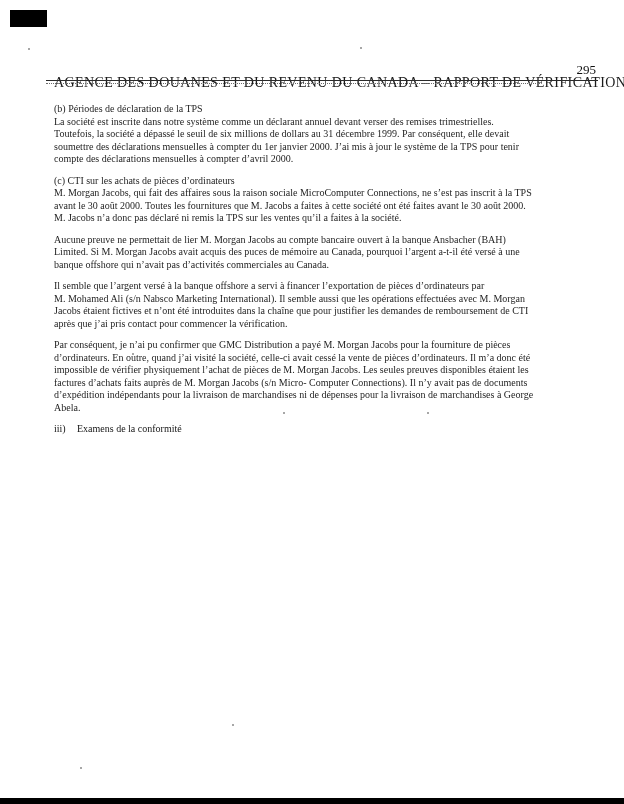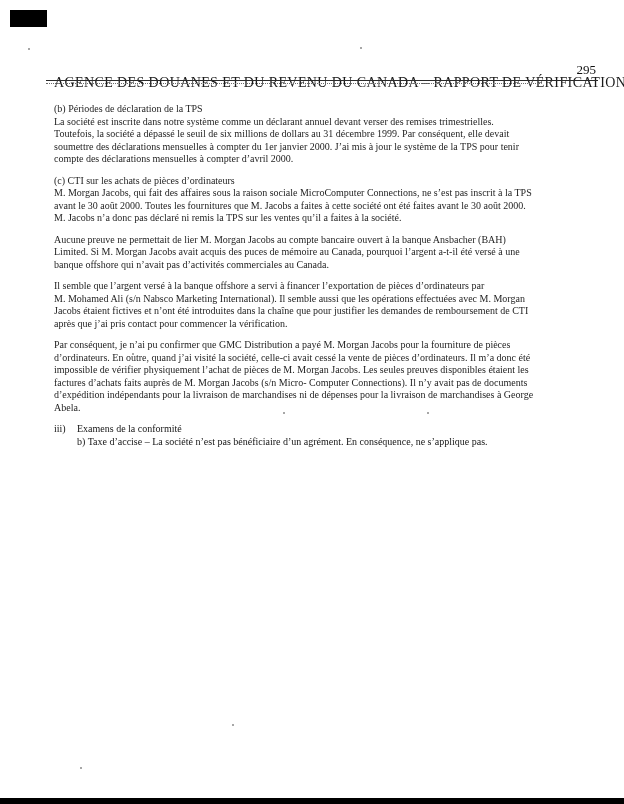--- a/index.html
+++ b/index.html
@@ -123,21 +123,20 @@
 impossible de vérifier physiquement l’achat de pièces de M. Morgan Jacobs. Les seules preuves disponibles étaient les
 factures d’achats faits auprès de M. Morgan Jacobs (s/n Micro- Computer Connections). Il n’y avait pas de documents
 d’expédition indépendants pour la livraison de marchandises ni de dépenses pour la livraison de marchandises à George
 Abela.</p>
 
     <div class="sec">
       <div class="sec-head">
         <span class="sec-label">iii)</span><span>Examens de la conformité</span>
       </div>
       <div class="sec-items">
-        <div class="sec-item">b) Taxe d’accise – La société n’est pas bénéficiaire d’un agrément. En conséquence, ne s’applique pas.</div>
       </div>
     </div>
   </div>
 
   <div class="speck" style="left:28px; top:48px;"></div>
   <div class="speck" style="left:360px; top:47px;"></div>
   <div class="speck" style="left:132px; top:353px;"></div>
   <div class="speck" style="left:283px; top:412px;"></div>
   <div class="speck" style="left:427px; top:412px;"></div>
   <div class="speck" style="left:232px; top:724px;"></div>

